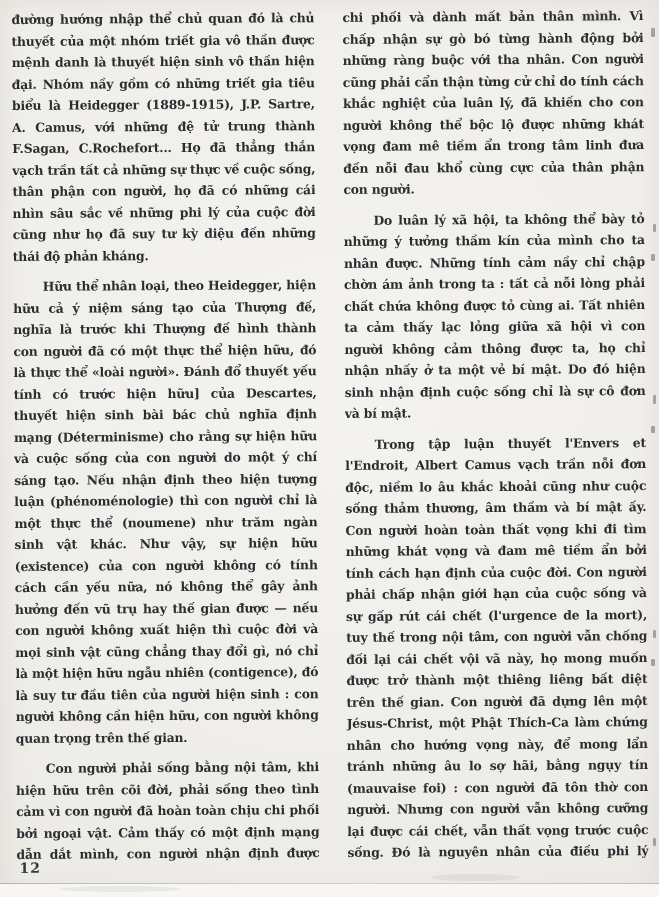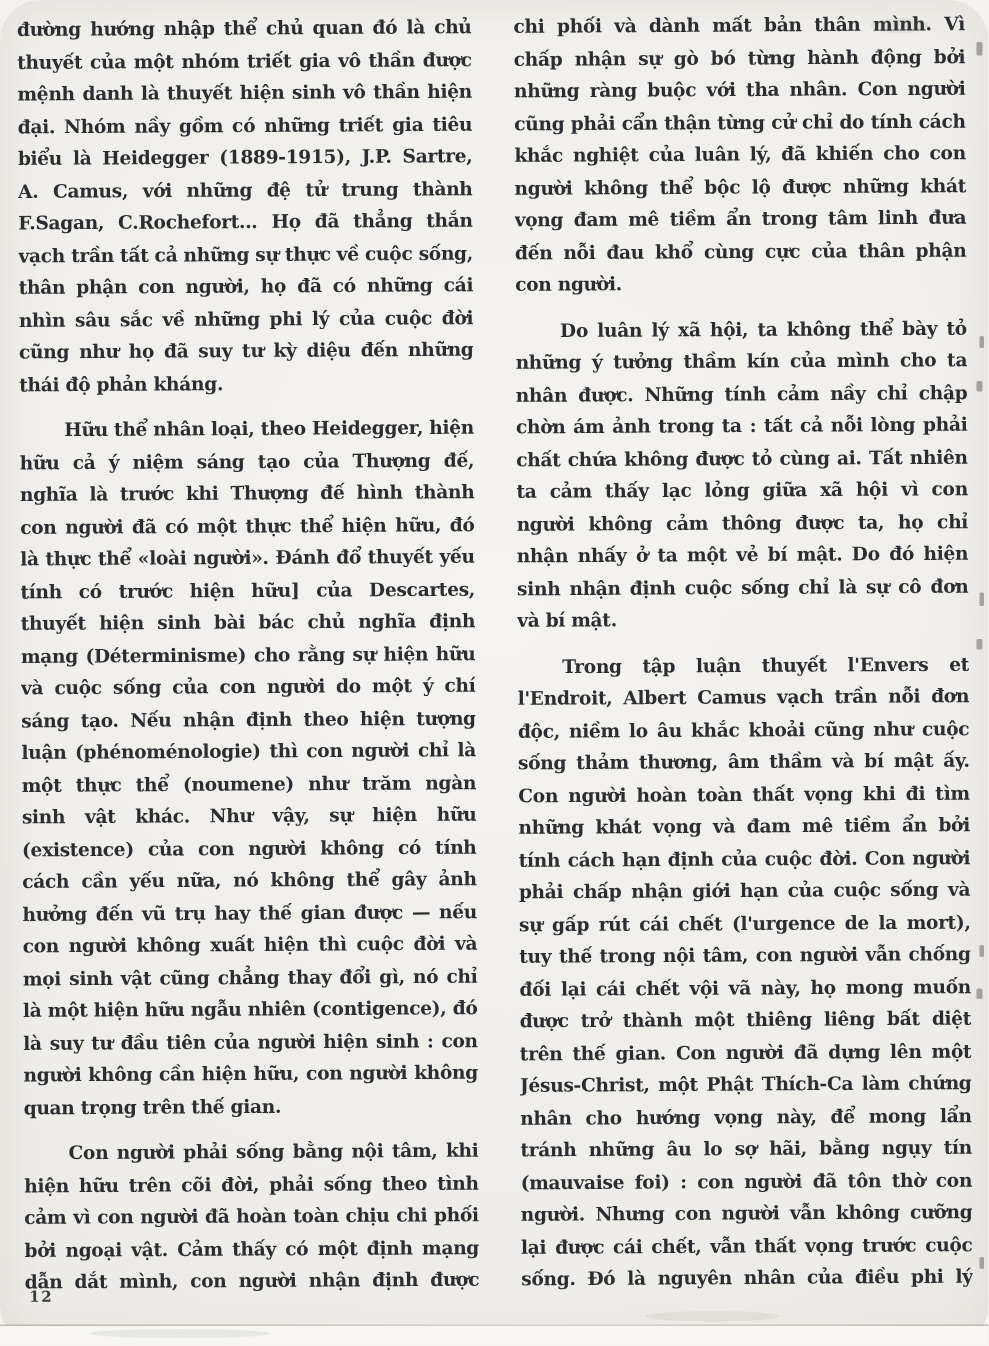--- a/index.html
+++ b/index.html
@@ -12,21 +12,20 @@
     font-family: "DejaVu Serif", "Liberation Serif", serif;
   }
   .page {
     position: relative;
     width: 659px;
     height: 897px;
     background:
       radial-gradient(ellipse 120% 100% at 50% 45%, rgba(255,255,255,0.25), rgba(0,0,0,0.02) 85%),
       linear-gradient(180deg, #f2f0eb 0%, #f0eee9 70%, #efede8 100%);
     box-shadow: inset 0 0 28px rgba(120,115,100,0.12);
-    border-radius: 27px;
   }
   .page-content {
     position: absolute;
     left: 0; top: 0;
     width: 659px; height: 897px;
     transform: rotate(-0.35deg);
   }
   .col {
     position: absolute;
     top: 7px;
@@ -40,21 +39,21 @@
     letter-spacing: -0.2px;
   }
   .col-left  { left: 14px;  width: 303px; }
   .col-right { left: 345px; width: 301px; }
   .para { margin: 0 0 9px 0; }
   .para.indent { text-indent: 2.4em; }
   .page-number {
     position: absolute;
     left: 17px;
     top: 858px;
-    font-size: 10px;
+    font-size: 14px;
     font-weight: bold;
     color: #38373b;
     letter-spacing: 1px;
   }
   .bottom-edge {
     position: absolute;
     left: 0;
     top: 883px;
     width: 659px;
     height: 1px;

